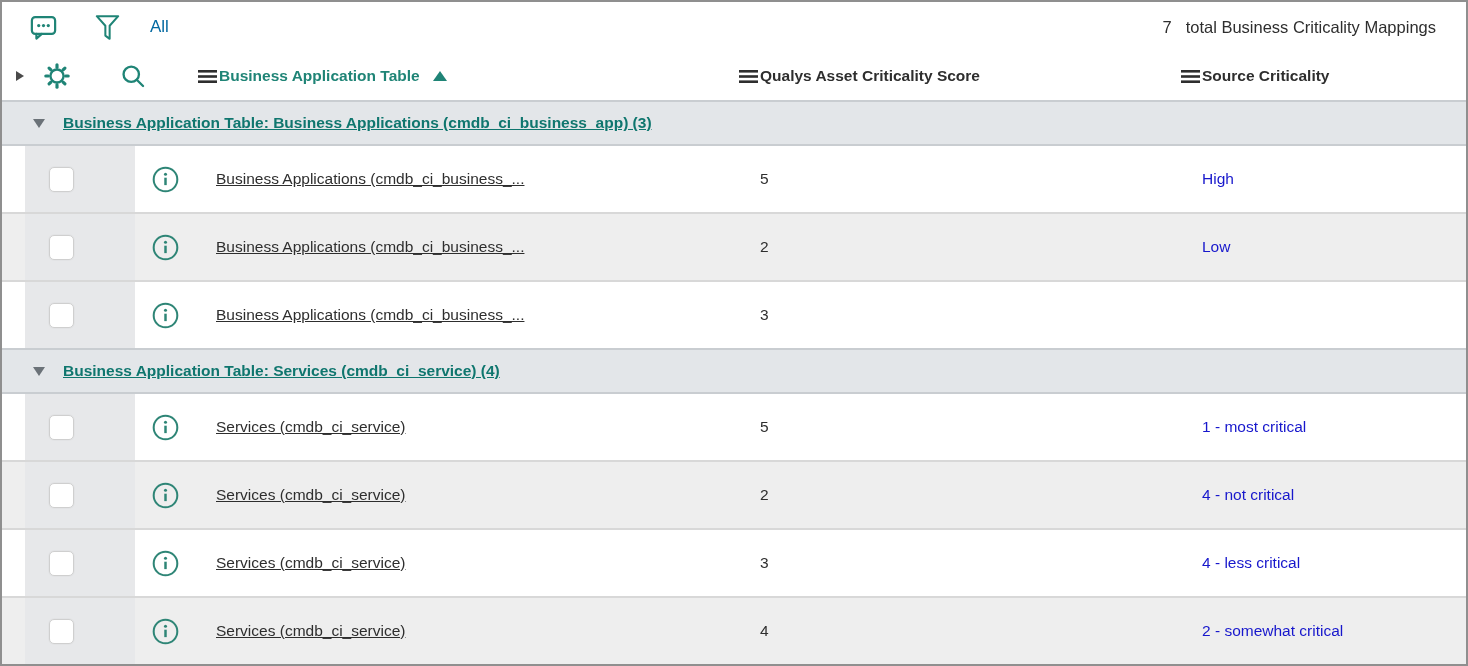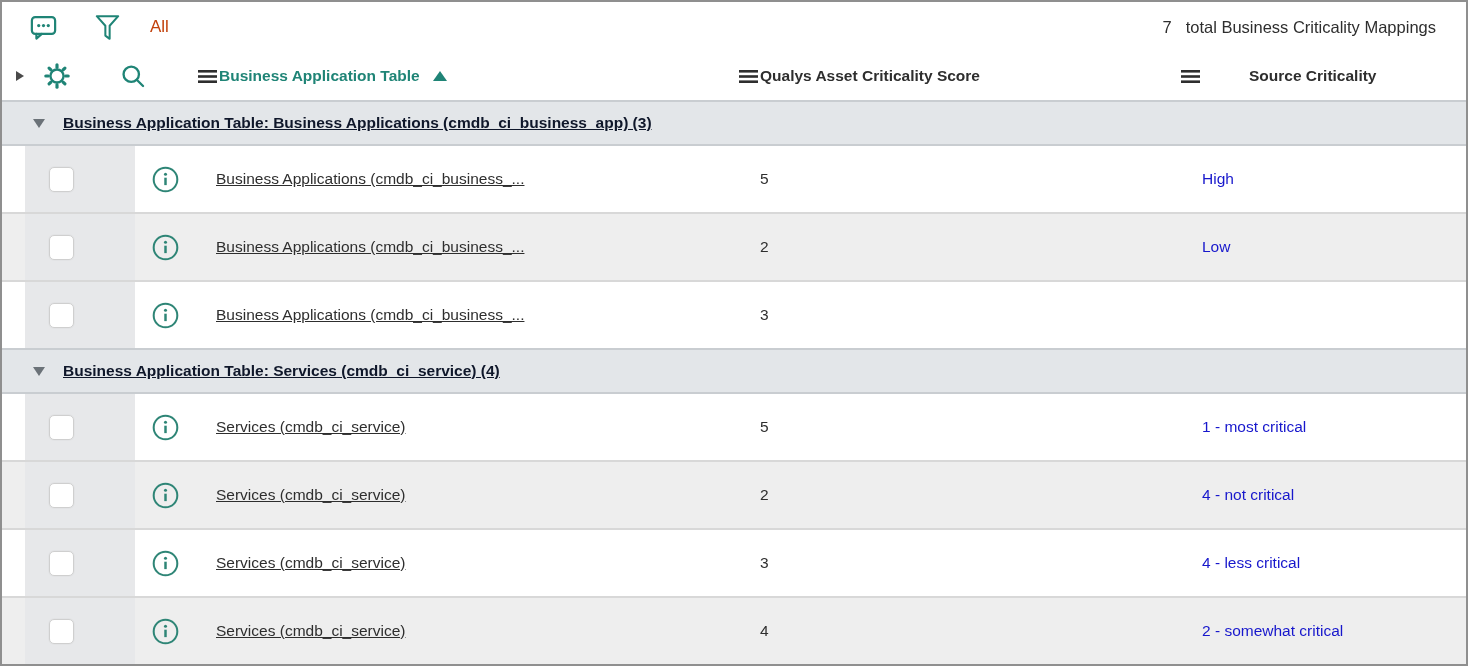--- a/index.html
+++ b/index.html
@@ -18,54 +18,54 @@
   
   .toolbar {
     height:50px; flex:0 0 50px;
     display:flex; align-items:center;
     background:#ffffff;
     padding-left:26px; padding-right:30px;
   }
   .toolbar .icon-btn { display:inline-flex; align-items:center; justify-content:center; cursor:pointer; }
   .chat-btn { margin-right:34px; }
   .funnel-btn { margin-right:28px; }
-  .all-label { color:#c2410c; font-size:17px; cursor:pointer; }
+  .all-label { color:#0369a1; font-size:17px; cursor:pointer; }
   .toolbar-spacer { flex:1; }
   .total-count { font-size:16.5px; color:#2e2e2e; margin-right:14px; }
   .total-label { font-size:16.5px; color:#2e2e2e; }
 
   
   .grid { display:grid; grid-template-columns:110px 625px 442px 1fr; align-items:center; }
 
   
   .header-row { height:48px; flex:0 0 48px; background:#ffffff; }
   .h-gutter { display:flex; align-items:center; padding-left:14px; }
   .expand-all { width:0; height:0; border-left:8px solid #4a4a4a; border-top:5.5px solid transparent; border-bottom:5.5px solid transparent; cursor:pointer; }
   .gear-btn { margin-left:19px; cursor:pointer; display:inline-flex; }
   .h-c1 { display:flex; align-items:center; }
   .search-btn { margin-left:7px; cursor:pointer; display:inline-flex; }
   .col-menu { display:inline-flex; cursor:pointer; }
   .h-c1 .col-menu { margin-left:51px; }
   .col-label { font-size:15.5px; font-weight:bold; margin-left:2px; white-space:nowrap; }
   .col-label.sorted { color:#1f8476; cursor:pointer; }
   .sort-caret { width:0; height:0; border-bottom:10px solid #1f8476; border-left:7px solid transparent; border-right:7px solid transparent; margin-left:13px; }
   .h-c2, .h-c3 { display:flex; align-items:center; }
-  .h-c2 { padding-left:2px; } .h-c3 { padding-left:2px;gap:47px; }
+  .h-c2 { padding-left:2px; } .h-c3 { padding-left:2px; }
 
   
   .group-row {
     height:46px; flex:0 0 46px;
     background:#e3e6e9;
     border-top:2px solid #c9cdd1; border-bottom:2px solid #c9cdd1;
     display:flex; align-items:center;
     padding-left:31px;
     cursor:pointer;
   }
   .group-caret { width:0; height:0; border-top:9px solid #6b7278; border-left:6.5px solid transparent; border-right:6.5px solid transparent; margin-right:18px; flex:0 0 auto; }
-  .group-label { font-size:15.5px; font-weight:600; color:#0f172a; text-decoration:underline; white-space:nowrap; }
+  .group-label { font-size:15.5px; font-weight:600; color:#0f766e; text-decoration:underline; white-space:nowrap; }
 
   
   .row { height:66px; flex:0 0 66px; background:#ffffff;padding-left:23px; }
   .row.alt { background:#eeeeee; }
   .row + .row { border-top:2px solid #d8d8d8; height:68px; flex-basis:68px; }
   .gutter-cell { background:#e7e8ea; height:100%; display:flex; align-items:center; padding-left:24px; }
   .checkbox {
     width:25px; height:25px; background:#ffffff;
     border:1px solid #cfcfcf; border-radius:5px; cursor:pointer;
     box-shadow:0 0 0 1px rgba(0,0,0,0.02);

